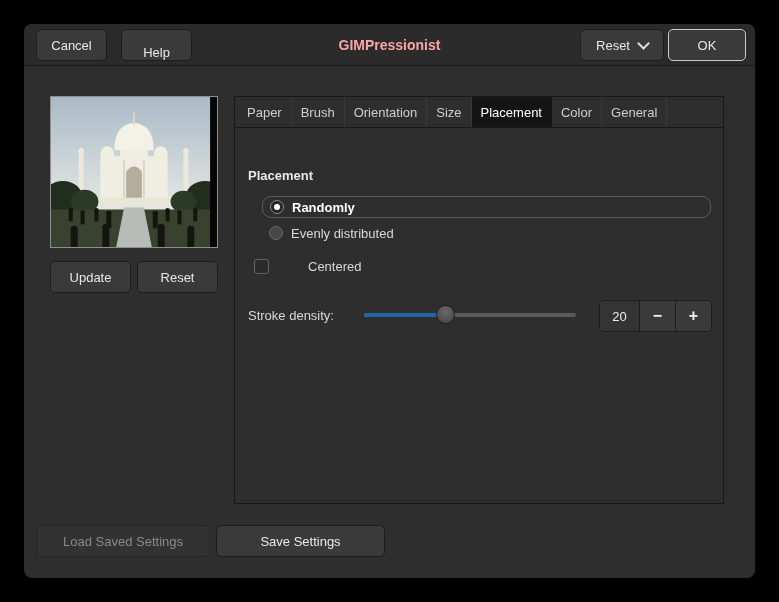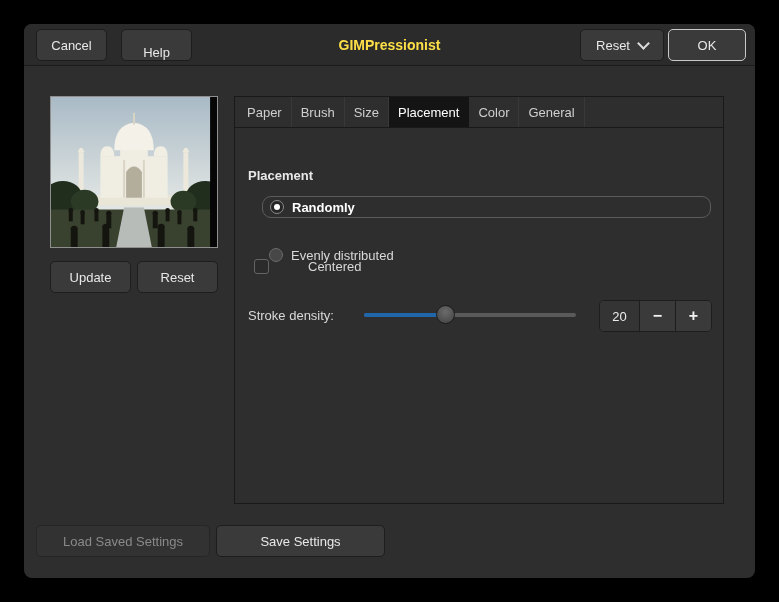--- a/index.html
+++ b/index.html
@@ -13,21 +13,21 @@
     position:absolute;left:24px;top:24px;width:731px;height:554px;
     background:#2e2e2e;border-radius:8px;overflow:hidden;
   }
   
   .titlebar{
     position:absolute;left:0;top:0;width:100%;height:42px;
     background:#2b2b2b;border-bottom:1px solid #1b1b1b;box-sizing:border-box;
   }
   .win-title{
     position:absolute;left:0;right:0;top:13px;text-align:center;
-    font-size:14px;font-weight:bold;color:#fde047;
+    font-size:14px;font-weight:bold;color:#fca5a5;
   }
   .btn{
     position:absolute;height:32px;box-sizing:border-box;
     display:flex;align-items:center;justify-content:center;
     background:#3a3a3a;border:1px solid #1d1d1d;border-radius:5px;
     color:#e8e8e8;font-size:13px;cursor:default;user-select:none;
   }
   .btn.default{border-color:#c9c9c9;}
   .btn.disabled{color:#8a8a8a;background:#323232;border-color:#262626;}
   .tb-cancel{left:12px;top:5px;width:71px;}
@@ -64,21 +64,21 @@
   .panel{position:relative;width:100%;height:376px;}
   .heading{
     position:absolute;left:13px;top:40px;
     font-size:13px;font-weight:bold;color:#e8e8e8;
   }
   .opt-row{
     position:absolute;left:27px;width:449px;height:22px;
     display:flex;align-items:center;box-sizing:border-box;font-size:13px;
   }
   .opt-row.sel-box{top:68px;border:1px solid #5c5c5c;border-radius:9px;color:#ffffff;font-weight:bold;}
-  .opt-row.plain{top:94px;color:#d8d8d8;margin-top:22px;}
+  .opt-row.plain{top:94px;color:#d8d8d8;}
   .radio{
     width:14px;height:14px;border-radius:50%;box-sizing:border-box;
     margin:0 8px 0 7px;position:relative;flex:none;
   }
   .radio.sel{background:#262626;border:1px solid #8a8a8a;}
   .radio.sel::after{
     content:"";position:absolute;left:3px;top:3px;width:6px;height:6px;
     border-radius:50%;background:#ffffff;
   }
   .radio.unsel{background:#474747;border:1px solid #6a6a6a;}
@@ -220,20 +220,23 @@
 
   <div class="notebook">
     <div class="tabbar">
       <div class="tab">
           <span>Paper</span>
         </div>
       <div class="tab">
           <span>Brush</span>
         </div>
       <div class="tab">
+          <span>Orientation</span>
+        </div>
+      <div class="tab">
           <span>Size</span>
         </div>
       <div class="tab selected">
           <span>Placement</span>
         </div>
       <div class="tab">
           <span>Color</span>
         </div>
       <div class="tab">
           <span>General</span>

